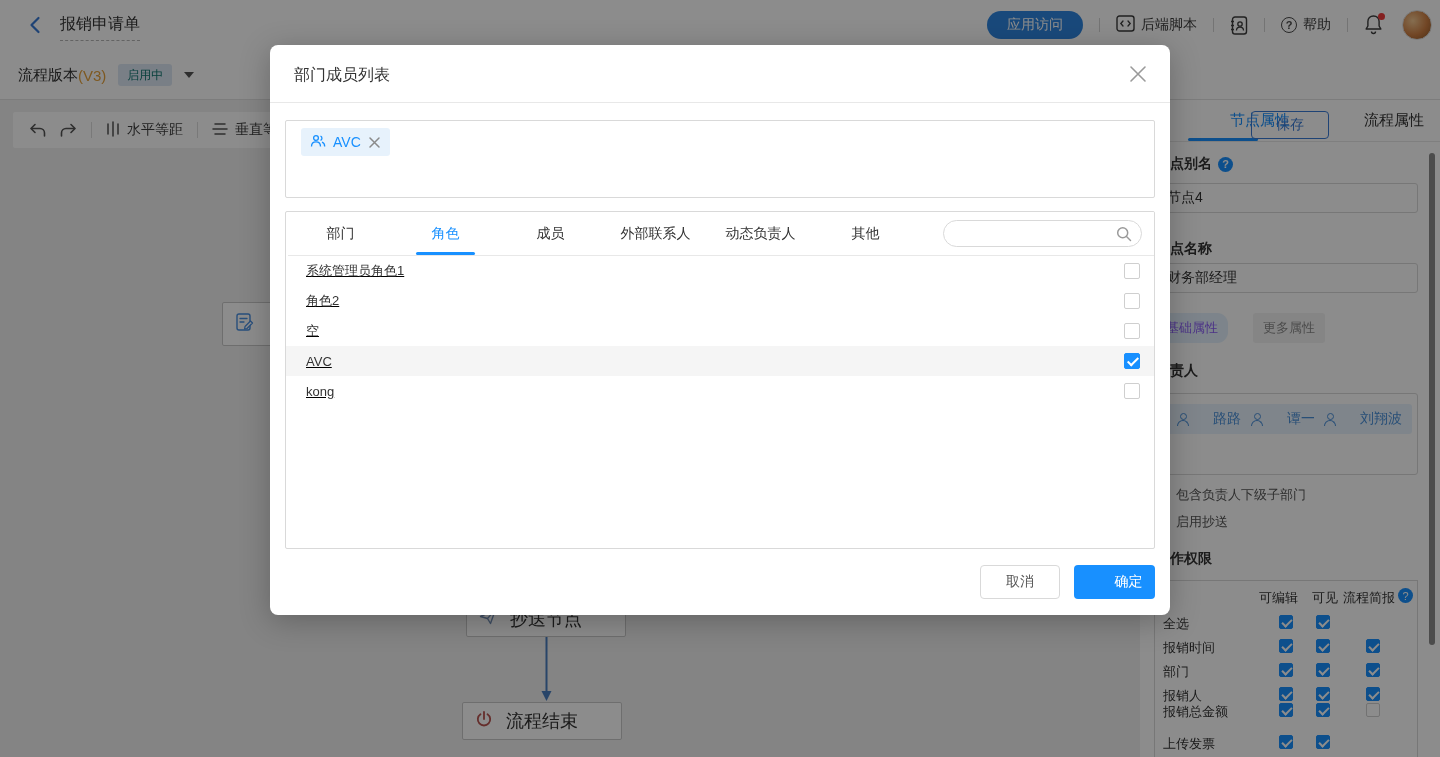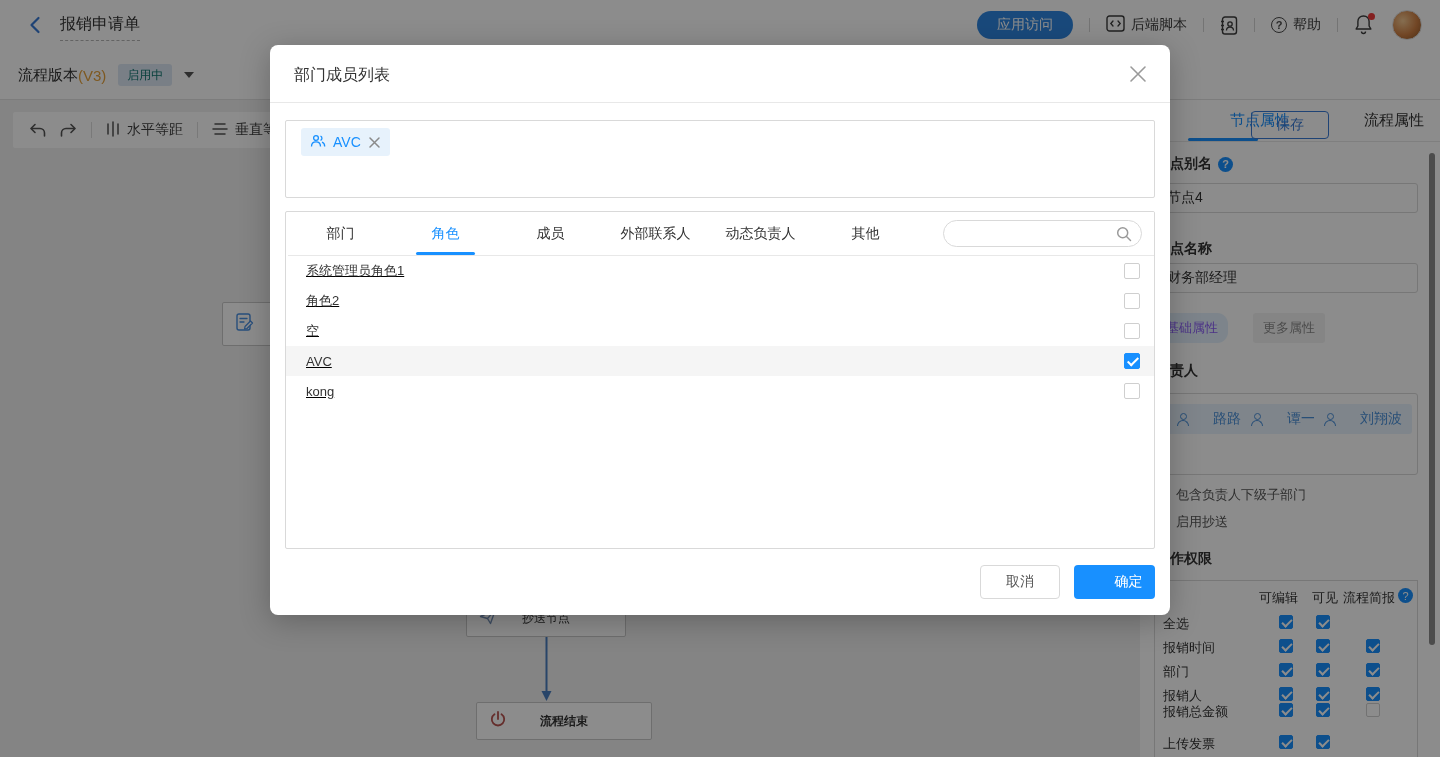--- a/index.html
+++ b/index.html
@@ -4,21 +4,21 @@
 <style>
   * { margin:0; padding:0; box-sizing:border-box; }
   html,body { background:#444; }
   body { font-family:"Liberation Sans","DejaVu Sans",sans-serif; }
   .screen { position:relative; width:1440px; height:757px; overflow:hidden; background:#f0f0f0; }
 
   
   .topbar { position:absolute; left:0; top:0; width:1440px; height:50px; background:#fff; z-index:1; }
   .back-btn { position:absolute; left:26px; top:15px; width:20px; height:20px; cursor:pointer; }
   .page-title { position:absolute; left:60px; top:14px; font-size:16px; color:#333; padding-bottom:5px; border-bottom:1px dashed #b5b5b5; }
-  .tb-right { position:absolute; right:18px; top:0; height:50px; display:flex; align-items:center; }
+  .tb-right { position:absolute; right:8px; top:0; height:50px; display:flex; align-items:center; }
   .pill-btn { height:28px; padding:0 20px; background:#2f86e0; color:#fff; border:none; border-radius:15px; font-size:14px; display:flex; align-items:center; cursor:pointer; }
   .tb-div { width:1px; height:14px; background:#d4d4d4; margin:0 16px; }
   .tb-item { display:flex; align-items:center; gap:6px; font-size:14px; color:#3c3c3c; cursor:pointer; white-space:nowrap; }
   .bell-wrap { position:relative; width:20px; height:22px; cursor:pointer; }
   .bell-dot { position:absolute; right:-1px; top:-1px; width:7px; height:7px; border-radius:50%; background:#f03b3b; }
   .avatar { width:30px; height:30px; border-radius:50%; margin-left:18px; background:radial-gradient(circle at 35% 35%, #f3c892, #cf8044 55%, #8a5526); border:1px solid #e0e0e0; cursor:pointer; }
   .qring { display:inline-flex; width:16px; height:16px; border:1.5px solid #4a4a4a; border-radius:50%; align-items:center; justify-content:center; font-size:11px; color:#4a4a4a; font-weight:bold; }
   .qring::after { content:"?"; }
 
   
@@ -28,21 +28,21 @@
   .vb-badge { margin-left:12px; height:22px; padding:0 9px; background:#dde7f5; color:#0f766e; font-size:12px; border-radius:3px; display:flex; align-items:center; cursor:pointer; }
   .vb-caret { margin-left:12px; width:0; height:0; border-left:5px solid transparent; border-right:5px solid transparent; border-top:6px solid #555; cursor:pointer; }
   .save-btn { position:absolute; left:1251px; top:61px; width:78px; height:28px; background:transparent; border:1px solid #3a7bd5; color:#3a7bd5; font-size:14px; border-radius:4px; cursor:pointer; }
 
   
   .canvas { position:absolute; left:0; top:100px; width:1440px; height:657px; background:#f0f0f0; }
   .cv-toolbar { position:absolute; left:13px; top:12px; width:420px; height:36px; background:#fff; border-radius:2px; display:flex; align-items:center; font-size:14px; color:#3c3c3c; }
   .cv-tool { display:flex; align-items:center; gap:7px; cursor:pointer; }
   .cv-div { width:1px; height:16px; background:#ddd; margin:0 14px; }
   .node { position:absolute; background:#fff; border:1px solid #c9c9c9; border-radius:2px; display:flex; align-items:center; cursor:pointer; }
-  .node-label { position:absolute; left:0; right:0; text-align:center; font-size:12px; color:#333; }
+  .node-label { position:absolute; left:0; right:0; text-align:center; font-size:18px; color:#333; }
   .node-icon { position:absolute; left:12px; }
   .flow-arrow { position:absolute; }
 
   
   .panel { position:absolute; left:1140px; top:100px; width:300px; height:657px; background:#fff; }
   .p-tabs { position:absolute; left:16px; top:0; width:268px; height:41px; display:flex; }
   .p-tab { width:134px; text-align:right; line-height:40px; font-size:15px; color:#333; cursor:pointer; position:relative; }
   .p-tab.active { color:#1890ff; }
   .p-tab.active::after { content:""; position:absolute; left:32px; right:32px; bottom:0; height:3px; background:#1890ff; border-radius:2px; }
   .p-tabline { position:absolute; left:0; top:41px; width:300px; height:1px; background:#e8e8e8; }
@@ -211,21 +211,21 @@
           </svg>
       </span>
       <span class="node-label">抄送节点</span>
     </div>
 
     <svg class="flow-arrow" style="left:539px; top:537px;" width="15" height="65" viewBox="0 0 15 65">
       <path d="M7.5 0 V55" stroke="#4a7fc0" stroke-width="2"></path>
       <path d="M7.5 64 L2.5 54 L12.5 54 Z" fill="#4a7fc0"></path>
     </svg>
 
-    <div class="node" style="left:476px; top:602px; width:176px; height:38px;font-weight:bold;">
+    <div class="node" style="left:462px; top:602px; width:160px; height:38px;">
       <span class="node-icon">
         <svg width="18" height="18" viewBox="0 0 18 18">
             <path d="M9 2 v7" stroke="#b85450" stroke-width="1.8" stroke-linecap="round"></path>
             <path d="M5.5 4.2 a6.2 6.2 0 1 0 7 0" fill="none" stroke="#b85450" stroke-width="1.8" stroke-linecap="round"></path>
           </svg>
       </span>
       <span class="node-label">流程结束</span>
     </div>
   </div>
 

